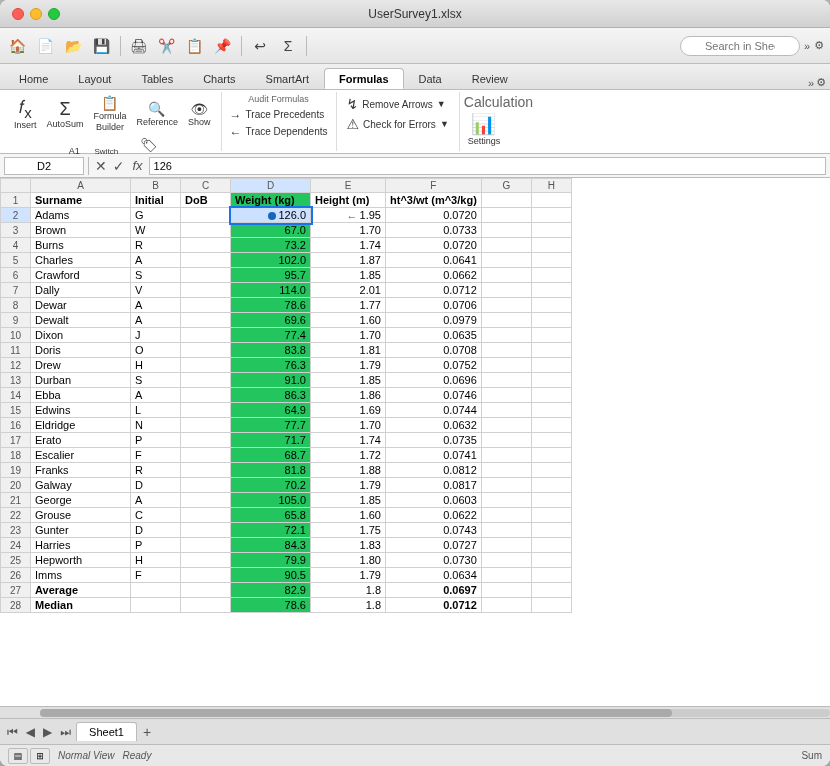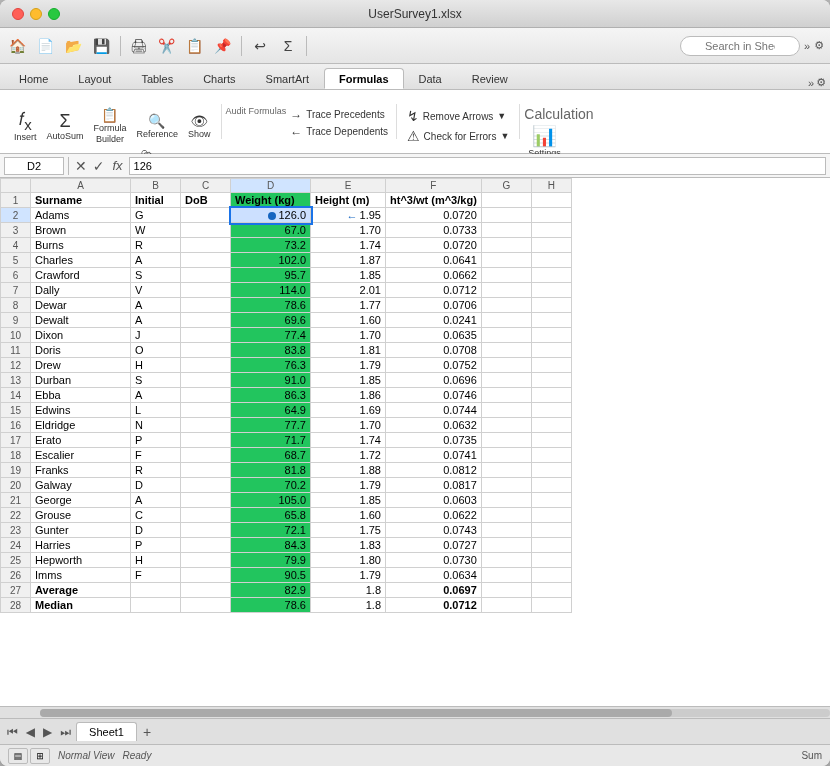--- a/index.html
+++ b/index.html
@@ -93,21 +93,21 @@
       font-weight: 600;
       color: #000;
     }
 
     
     .ribbon {
       background: white;
       border-bottom: 1px solid #bbb;
       display: flex;
       align-items: stretch;
-      padding: 14px 4px;
+      padding: 2px 4px;
       height: 64px;
     }
     .ribbon-group {
       display: flex;
       flex-direction: column;
       align-items: center;
       border-right: 1px solid #ddd;
       padding: 2px 6px;
       min-width: 60px;
     }
@@ -120,21 +120,21 @@
     .ribbon-btn {
       display: flex; flex-direction: column; align-items: center;
       padding: 2px 4px; cursor: pointer; border-radius: 3px;
       border: none; background: none; font-size: 9px; color: #333;
       gap: 1px;
     }
     .ribbon-icon { font-size: 18px; line-height: 1; }
     .ribbon-icon-sm { font-size: 14px; line-height: 1; }
 
     .audit-section {
-      display: flex; flex-direction: row; padding: 2px 4px; border-right: 1px solid #ddd;
+      display: flex; flex-direction: column; padding: 2px 4px; border-right: 1px solid #ddd;
     }
     .audit-label { font-size: 9px; color: #666; text-align: center; margin-bottom: 2px; }
     .audit-btns { display: flex; flex-direction: column; gap: 1px; }
     .audit-btn {
       display: flex; align-items: center; gap: 4px;
       padding: 1px 4px; cursor: pointer; border-radius: 2px;
       border: none; background: none; font-size: 10px; color: #333;
     }
     .audit-btn-icon { font-size: 12px; }
 
@@ -162,21 +162,21 @@
     .formula-bar {
       background: #f5f5f5;
       height: 24px;
       display: flex;
       align-items: center;
       border-bottom: 1px solid #bbb;
       padding: 0 4px;
       gap: 4px;
     }
     .cell-ref-box {
-      width: 60px; height: 18px;
+      width: 80px; height: 18px;
       background: white; border: 1px solid #bbb;
       font-size: 11px; padding: 1px 4px;
       text-align: center;
     }
     .formula-divider { width: 1px; height: 18px; background: #bbb; }
     .formula-controls { display: flex; align-items: center; gap: 2px; }
     .formula-ctrl-btn {
       font-size: 14px; cursor: pointer; color: #555;
       background: none; border: none; padding: 0 2px;
     }
@@ -531,21 +531,21 @@
               <td class="col-g cell-right"></td>
               <td class="col-h cell-right"></td>
             </tr>
             <tr>
               <td class="row-header">9</td>
               <td class="col-a">Dewalt</td>
               <td class="col-b">A</td>
               <td class="col-c"></td>
               <td class="col-d cell-right">69.6</td>
               <td class="col-e cell-right">1.60</td>
-              <td class="col-f cell-right">0.0241</td>
+              <td class="col-f cell-right">0.0979</td>
               <td class="col-g cell-right"></td>
               <td class="col-h cell-right"></td>
             </tr>
             <tr>
               <td class="row-header">10</td>
               <td class="col-a">Dixon</td>
               <td class="col-b">J</td>
               <td class="col-c"></td>
               <td class="col-d cell-right">77.4</td>
               <td class="col-e cell-right">1.70</td>

